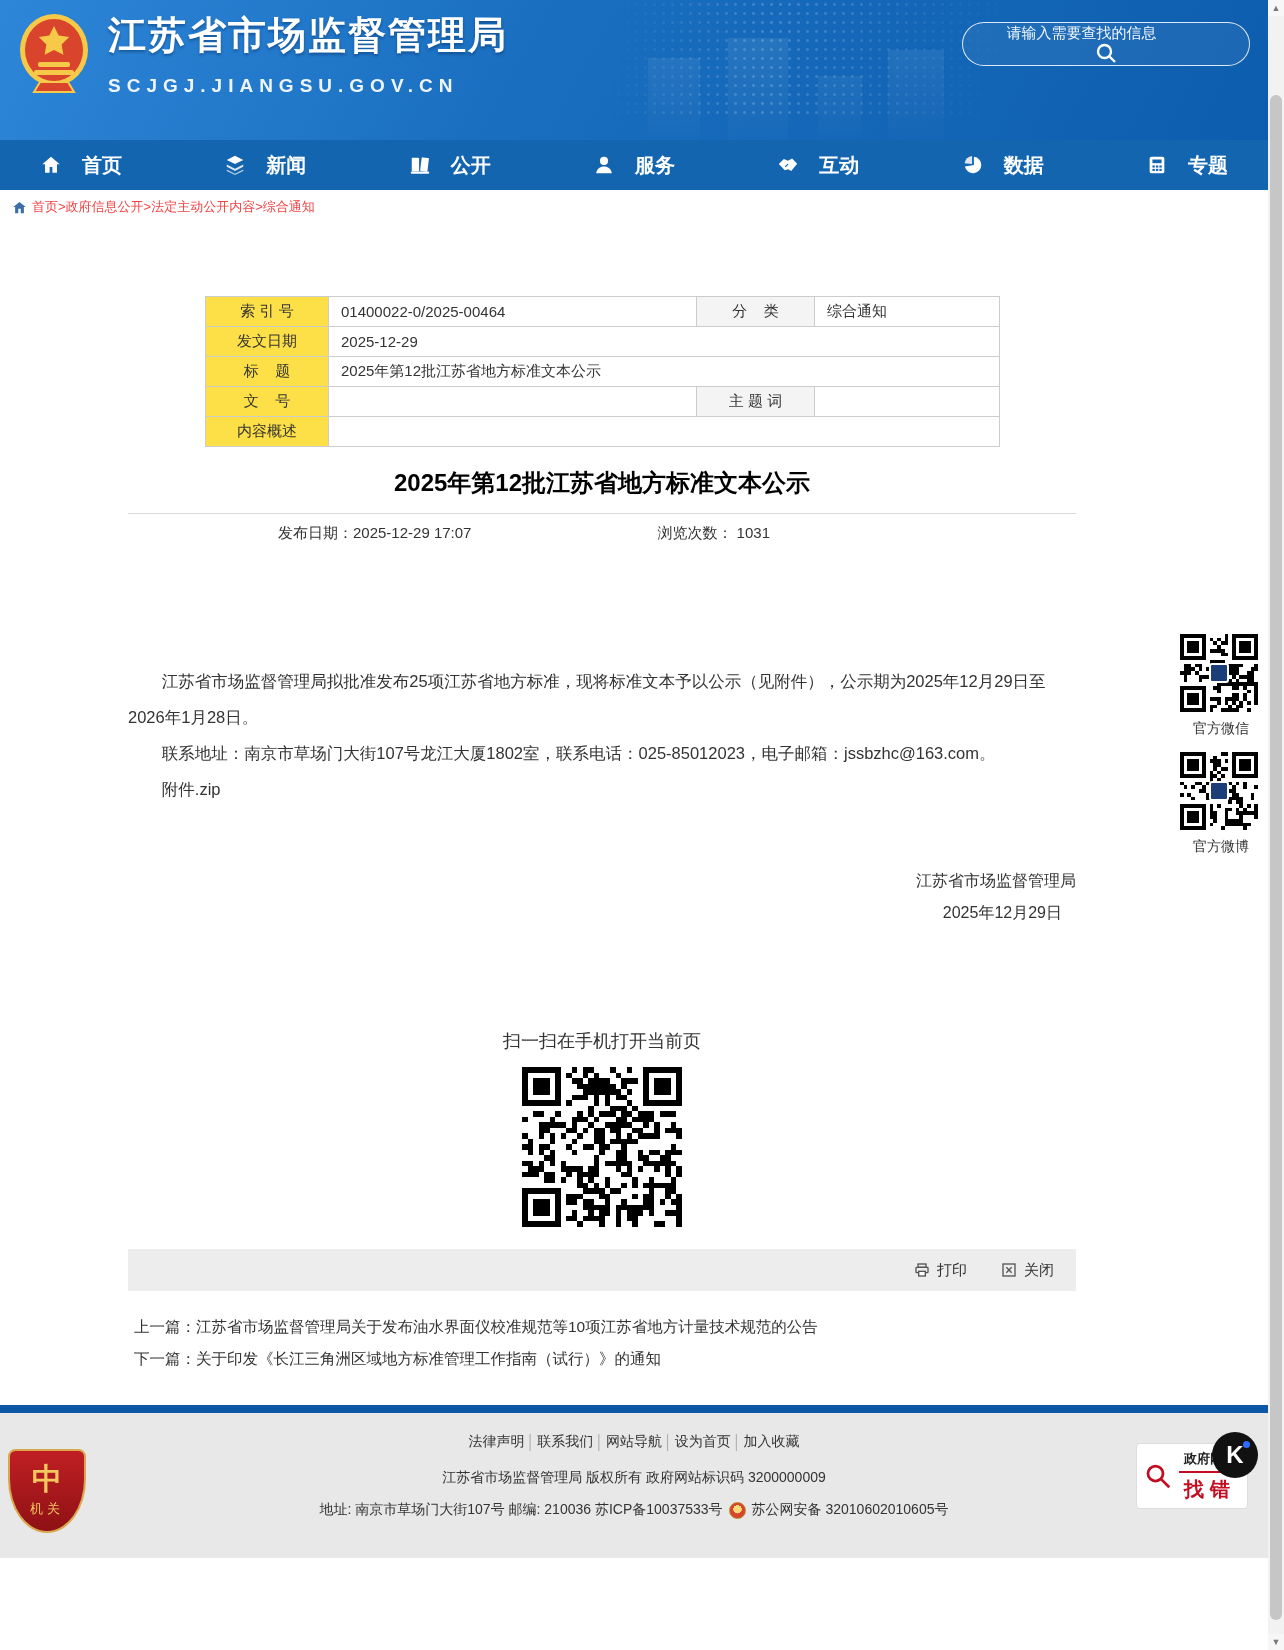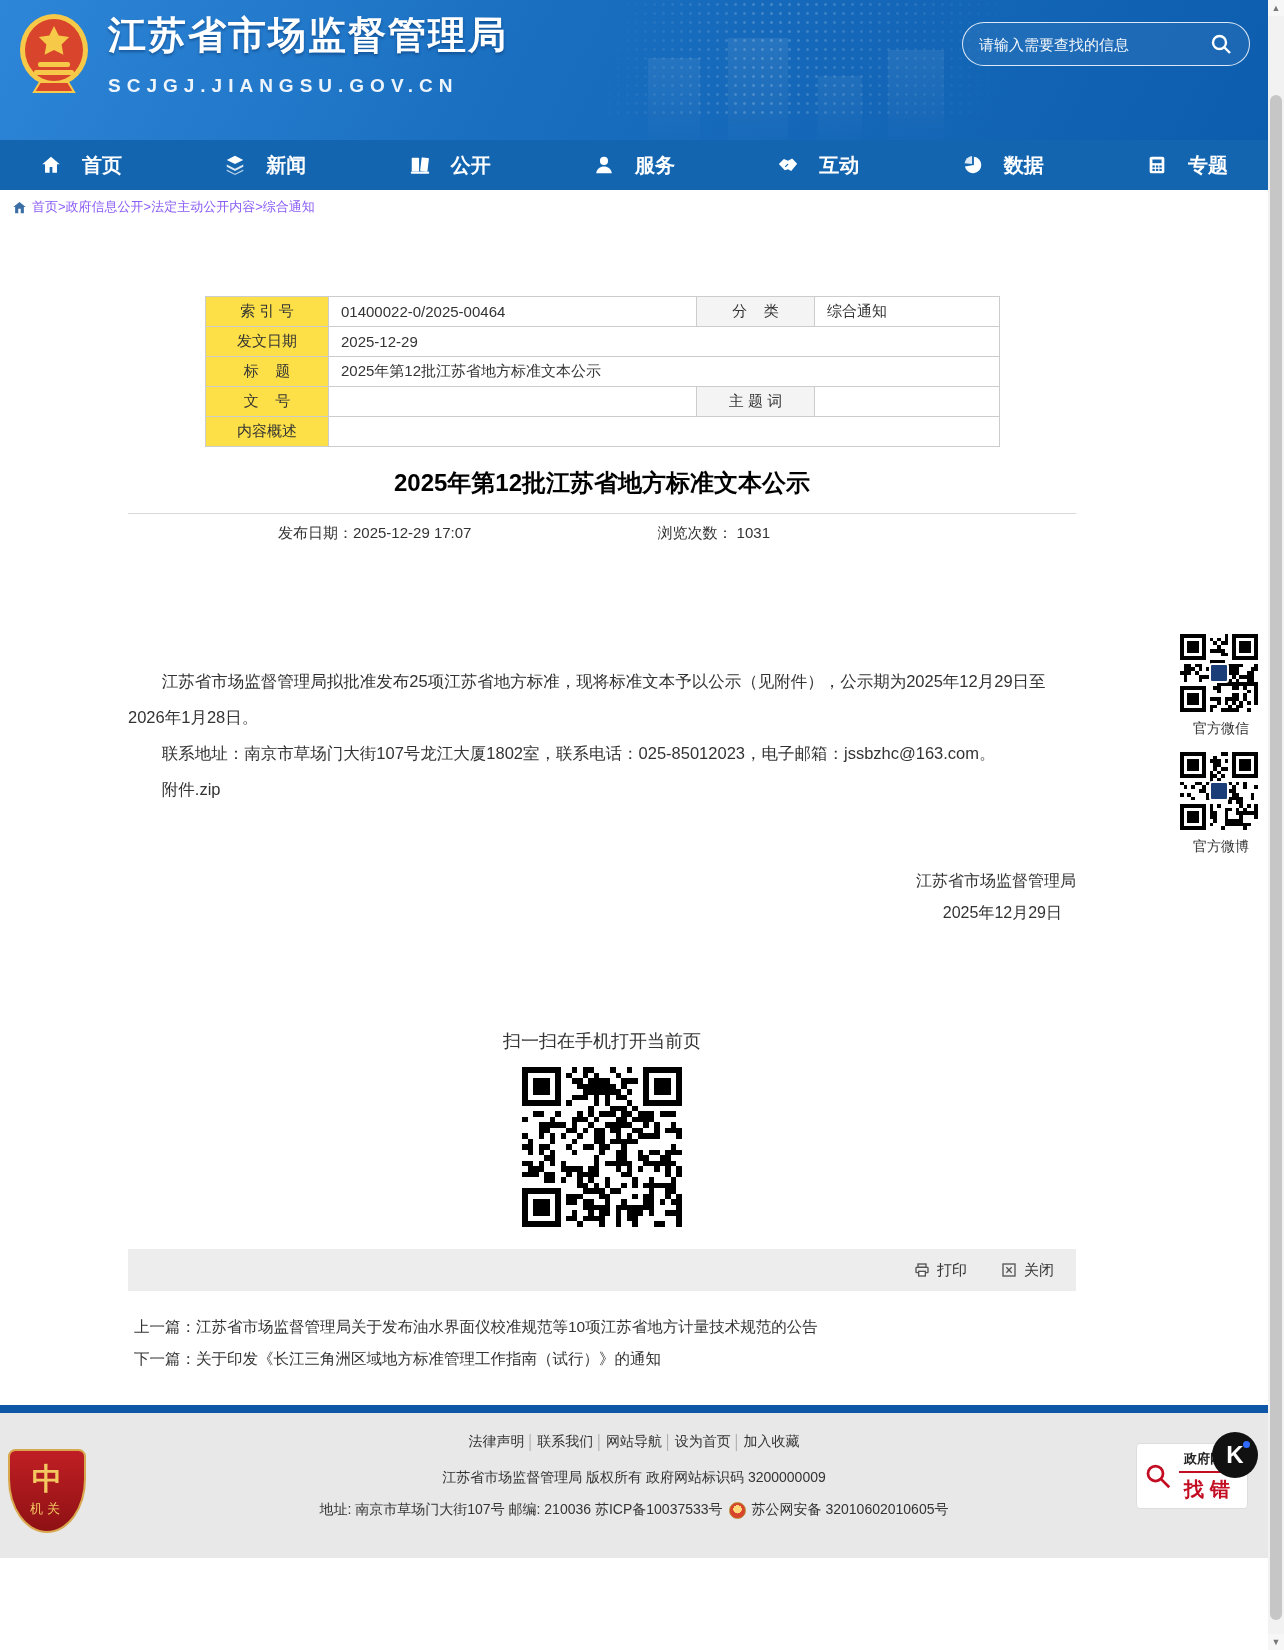--- a/index.html
+++ b/index.html
@@ -19,34 +19,34 @@
   .dots { position:absolute; left:560px; top:0; width:520px; height:120px; opacity:.25;
     background:radial-gradient(rgba(255,255,255,.8) 1.2px, transparent 1.6px); background-size:9px 9px;
     -webkit-mask-image:linear-gradient(100deg,transparent 10%,#000 40%,transparent 85%); }
   .brand { position:absolute; left:18px; top:8px; display:flex; align-items:flex-start; }
   .emblem { width:72px; height:86px; margin-top:4px; }
   .brand-text { margin-left:18px; color:#fff; }
   .site-name { font-size:38px; font-weight:bold; letter-spacing:2px; text-shadow:0 2px 3px rgba(0,40,90,.45); margin-top:2px; }
   .site-url { font-size:19px; font-weight:bold; letter-spacing:6px; color:rgba(255,255,255,.92); margin-top:14px; }
   .search-box { position:absolute; right:18px; top:22px; width:288px; height:44px;
     border:1px solid rgba(255,255,255,.85); border-radius:22px; display:flex; align-items:center;
-    padding:0 16px; background:rgba(255,255,255,.06); }
+    padding:0 16px; background:rgba(255,255,255,.06);flex-direction:column; }
   .search-box input { flex:1; background:transparent; border:none; outline:none; color:#fff; font-size:15px; }
   .search-box input::placeholder { color:rgba(255,255,255,.95); }
   .search-btn { width:24px; height:24px; cursor:pointer; display:flex; align-items:center; }
 
   
   .main-nav { width:1268px; height:50px; background:#1365b0; display:flex; align-items:center;
     padding:0 40px; justify-content:space-between; }
   .nav-item { display:flex; align-items:center; gap:20px; color:#fff; font-size:20px; font-weight:bold; cursor:pointer; }
   .nav-item svg { width:22px; height:22px; }
 
   
   .breadcrumb { width:1268px; height:34px; display:flex; align-items:center; padding-left:12px;
-    font-size:13px; color:#8b5cf6; }
+    font-size:13px; color:#ef4444; }
   .crumb-home { width:15px; height:15px; margin-right:5px; }
 
   
   .content { position:relative; width:1268px; }
   .doc-main { width:948px; margin-left:128px; }
   .meta-table { border-collapse:collapse; width:795px; margin:72px 0 0 77px; table-layout:fixed;
     font-size:15px; color:#333; }
   .meta-table td { border:1px solid #ccc; height:30px; padding:2px 12px; background:#fff; }
   .meta-table td.lbl { background:#fde047; text-align:center; white-space:pre; width:123px; }
   .meta-table td.lbl2 { background:#f4f4f4; text-align:center; white-space:pre; width:118px; }

